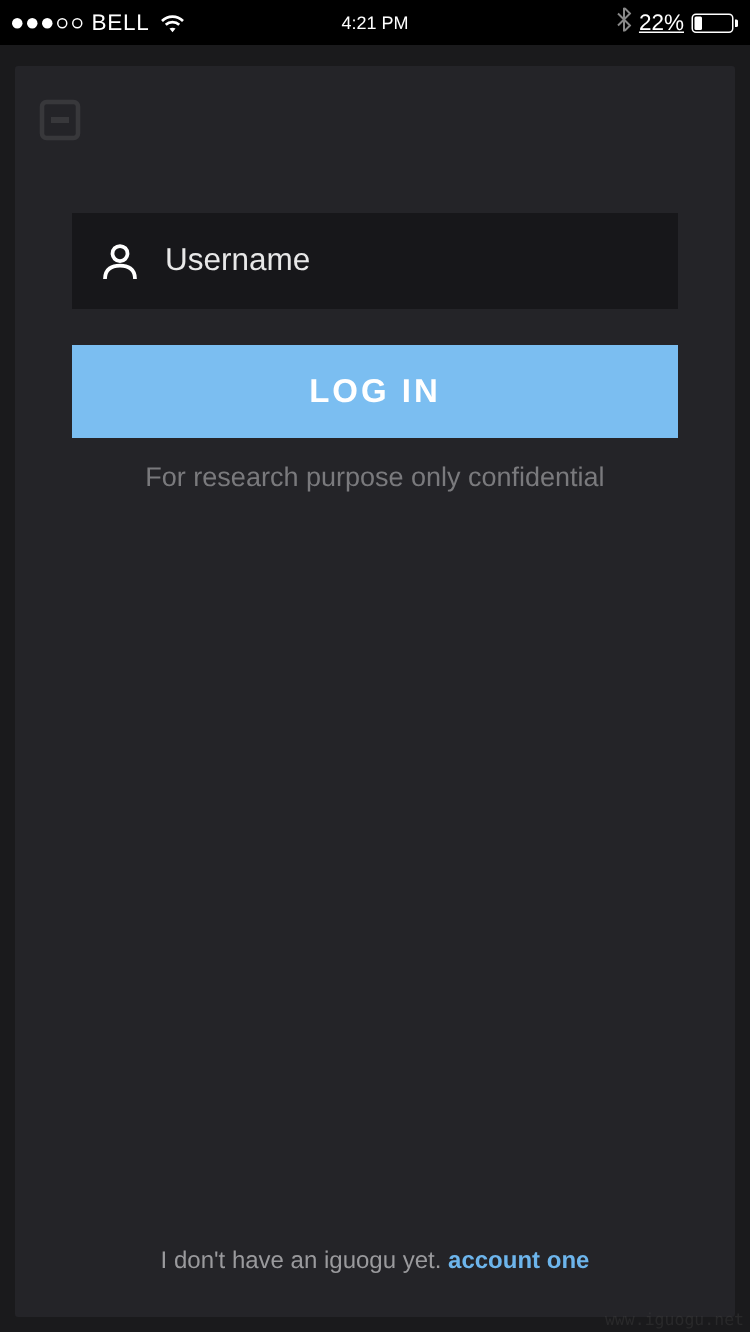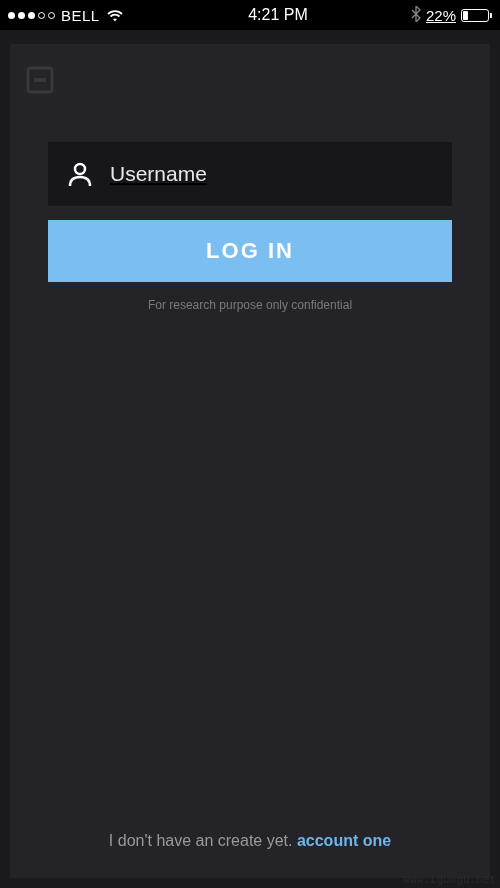--- a/index.html
+++ b/index.html
@@ -50,23 +50,22 @@
       font-size: 15px;
       letter-spacing: 0.5px;
     }
     .wifi-icon svg {
       display: block;
     }
     .status-center {
       position: absolute;
       left: 50%;
       transform: translateX(-50%);
-      font-size: 16px;
+      font-size: 12px;
       font-weight: 500;
-      margin-left: 28px;
     }
     .status-right {
       display: flex;
       align-items: center;
       gap: 5px;
       text-decoration: underline;
     }
     .battery {
       display: flex;
       align-items: center;
@@ -135,21 +134,21 @@
     }
     .form {
       margin-top: 42px;
     }
     .input-row {
       background: #17171a;
       height: 64px;
       display: flex;
       align-items: center;
       padding: 0 18px;
-      text-decoration: underline;
+      margin-bottom: 10px;
     }
     .input-icon {
       width: 28px;
       height: 28px;
       display: flex;
       align-items: center;
       justify-content: center;
       flex-shrink: 0;
     }
     .input-field {
@@ -174,21 +173,21 @@
       color: #fff;
       font-size: 22px;
       font-weight: 700;
       letter-spacing: 2px;
       margin-top: 14px;
       cursor: pointer;
     }
     .disclaimer {
       text-align: center;
       color: #7a7a7d;
-      font-size: 12px;
+      font-size: 18px;
       font-weight: 300;
       margin-top: 16px;
     }
     .footer {
       text-align: center;
       padding-bottom: 28px;
       margin-top: auto;
     }
     .footer-text {
       color: #9a9a9d;
@@ -269,18 +268,18 @@
         <input class="input-field" type="text" placeholder="Username" style="">
       </div>
 
 
       <button class="login-button">LOG IN</button>
 
       <div class="disclaimer">For research purpose only confidential</div>
     </div>
 
     <div class="footer">
-      <span class="footer-text">I don't have an create yet. </span><span class="footer-link">account one</span>
+      <span class="footer-text">I don't have an iguogu yet. </span><span class="footer-link">account one</span>
     </div>
   </div>
 </div>
 
 <div class="watermark">www.iguogu.net</div>
 
 </body></html>

